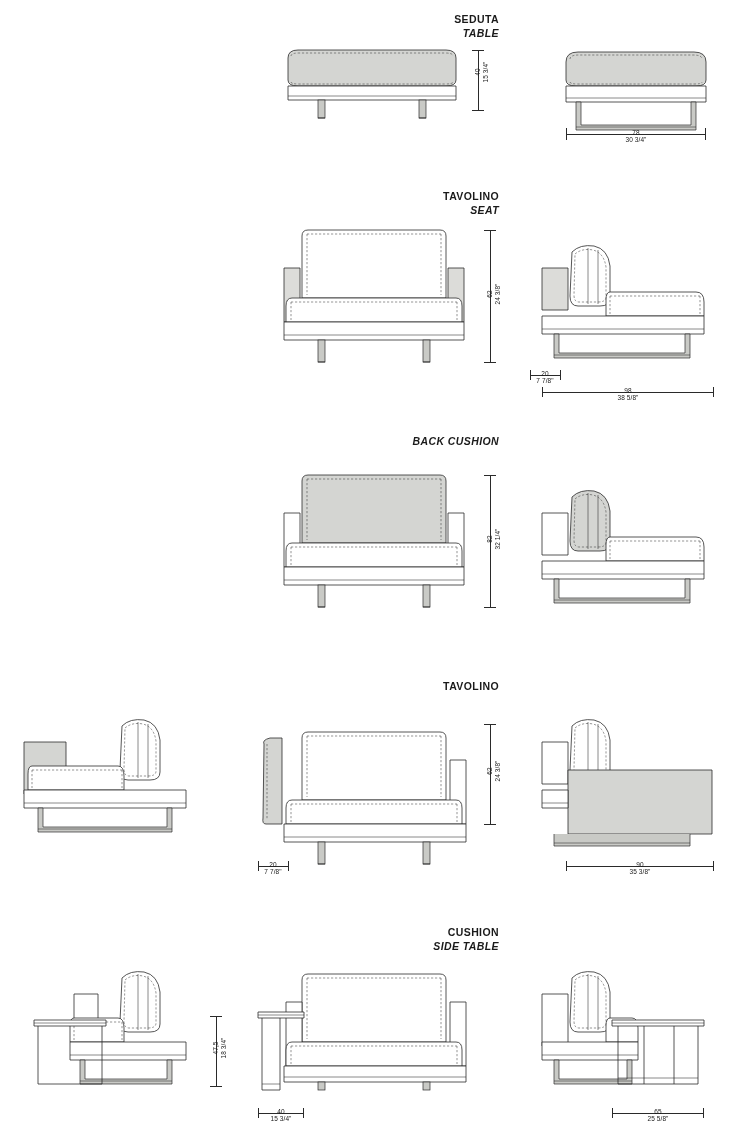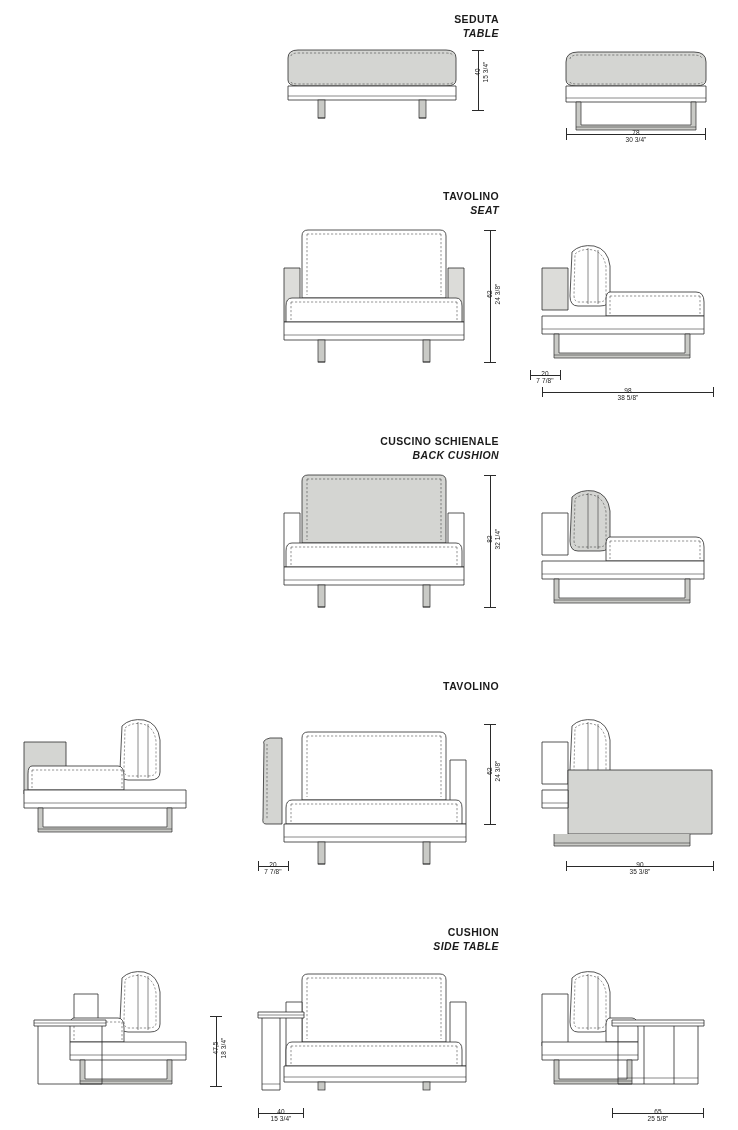--- a/index.html
+++ b/index.html
@@ -185,21 +185,20 @@
   <div class="dim" style="left:520px; top:370px; width:50px;">20</div>
   <div class="dim" style="left:520px; top:377px; width:50px;">7 7/8"</div>
 
   <div class="rule-h" style="left:542px; top:392px; width:172px;"></div>
   <div class="tick" style="left:542px; top:387px; width:0.8px; height:10px;"></div>
   <div class="tick" style="left:713px; top:387px; width:0.8px; height:10px;"></div>
   <div class="dim" style="left:578px; top:387px; width:100px;">98</div>
   <div class="dim" style="left:578px; top:394px; width:100px;">38 5/8"</div>
 
   <div class="sec-title" style="top:434px;">
-    <div class="it">CUSCINO SCHIENALE</div>
     <div class="en">BACK CUSHION</div>
   </div>
 
   <div class="fig" style="left:266px; top:467px;">
     <svg width="216" height="150" viewBox="0 0 216 150">
       <path class="fillwhite" d="M18,46 L34,46 L34,100 L18,100 Z"></path>
       <path class="fillwhite" d="M182,46 L198,46 L198,100 L182,100 Z"></path>
       <path class="fillgrey" d="M42,8 L174,8 Q180,8 180,14 L180,76 L36,76 L36,14 Q36,8 42,8 Z"></path>
       <path class="dash" d="M41,12 L175,12 M41,12 L41,73 M175,12 L175,73"></path>
       <path class="fillwhite" d="M26,76 L190,76 Q196,76 196,84 L196,100 L20,100 L20,84 Q20,76 26,76 Z"></path>

